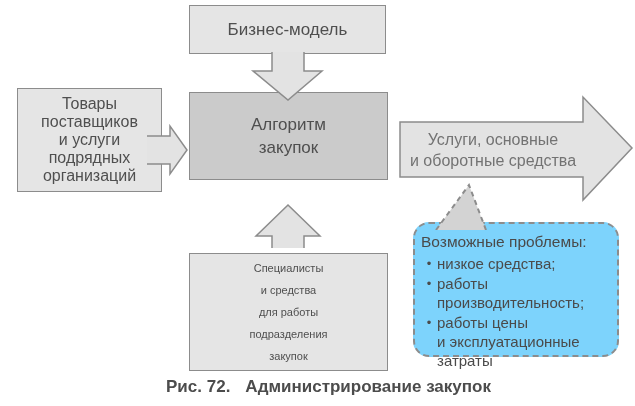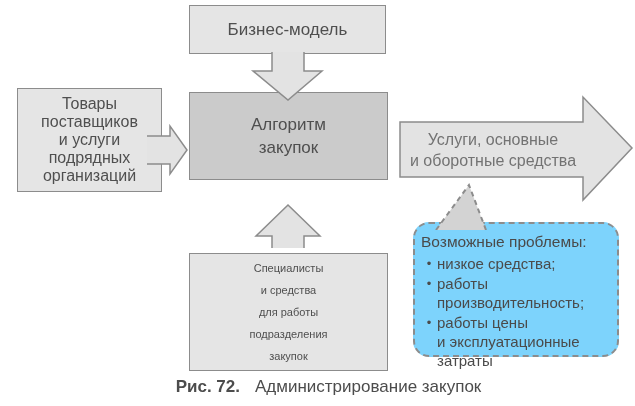--- a/index.html
+++ b/index.html
@@ -106,21 +106,21 @@
   }
   #caption {
     position: absolute;
     left: 0; right: 0;
     top: 377px;
     text-align: center;
     font-size: 17px;
     color: #4c4c4c;
   }
   #caption .cap-label { font-weight: bold; padding-left: 22px; }
-  #caption .cap-text { margin-left: 15px; }
+  #caption .cap-text { margin-left: 15px; font-weight: bold; }
 </style>
 </head>
 <body>
 
 <div id="canvas">
 
   <div class="box" id="box-business">Бизнес-модель</div>
 
   <div class="box" id="box-inputs">Товары
 поставщиков

